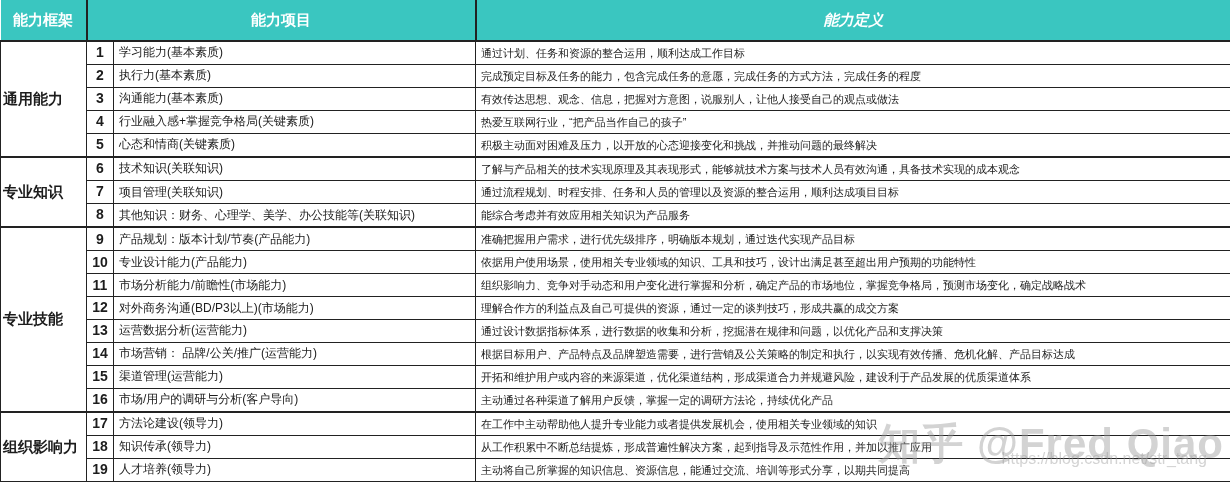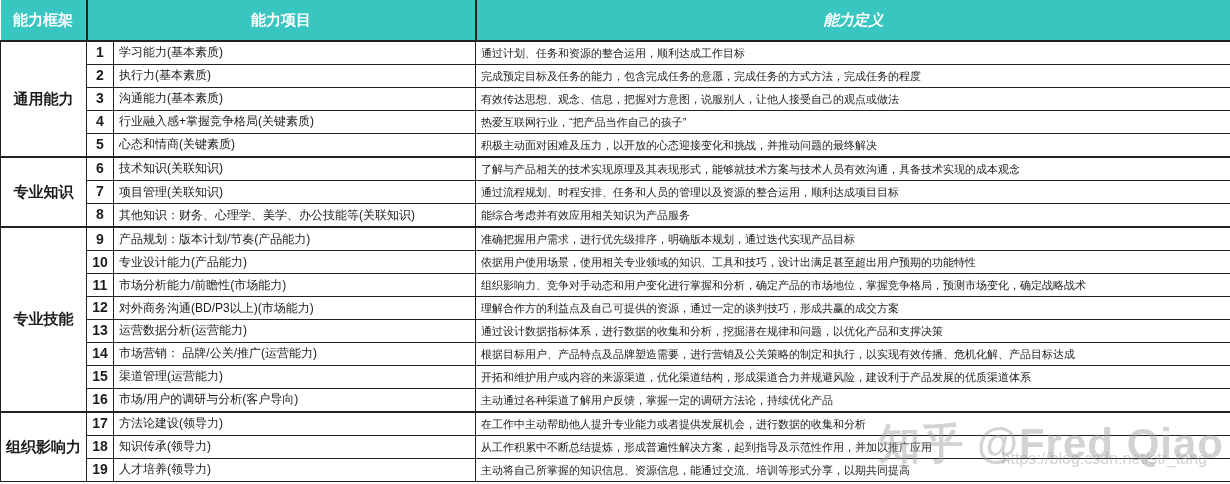--- a/index.html
+++ b/index.html
@@ -42,21 +42,20 @@
     color:var(--text);
     vertical-align:middle;
     padding:0 5px;
     white-space:nowrap;
     overflow:hidden;
     line-height:1.1;
     background:#ffffff;
   }
   tr.group-start td{border-top-width:2.5px;}
   td.group-cell{
-    text-align:center;
     font-weight:bold;
     font-size:15px;
     padding:0 2px;
   }
   td.num-cell{
     text-align:center;
     font-weight:bold;
     font-size:14px;
     padding:0 2px;
   }
@@ -188,21 +187,21 @@
         </tr>
         <tr>
           <td class="num-cell">16</td>
           <td class="item-cell">市场/用户的调研与分析(客户导向)</td>
           <td class="def-cell">主动通过各种渠道了解用户反馈，掌握一定的调研方法论，持续优化产品</td>
         </tr>
         <tr class="group-start">
           <td class="group-cell" rowspan="3">组织影响力</td>
           <td class="num-cell">17</td>
           <td class="item-cell">方法论建设(领导力)</td>
-          <td class="def-cell">在工作中主动帮助他人提升专业能力或者提供发展机会，进行数据的收集和分析</td>
+          <td class="def-cell">在工作中主动帮助他人提升专业能力或者提供发展机会，使用相关专业领域的知识</td>
         </tr>
         <tr>
           <td class="num-cell">18</td>
           <td class="item-cell">知识传承(领导力)</td>
           <td class="def-cell">从工作积累中不断总结提炼，形成普遍性解决方案，起到指导及示范性作用，并加以推广应用</td>
         </tr>
         <tr>
           <td class="num-cell">19</td>
           <td class="item-cell">人才培养(领导力)</td>
           <td class="def-cell">主动将自己所掌握的知识信息、资源信息，能通过交流、培训等形式分享，以期共同提高</td>

